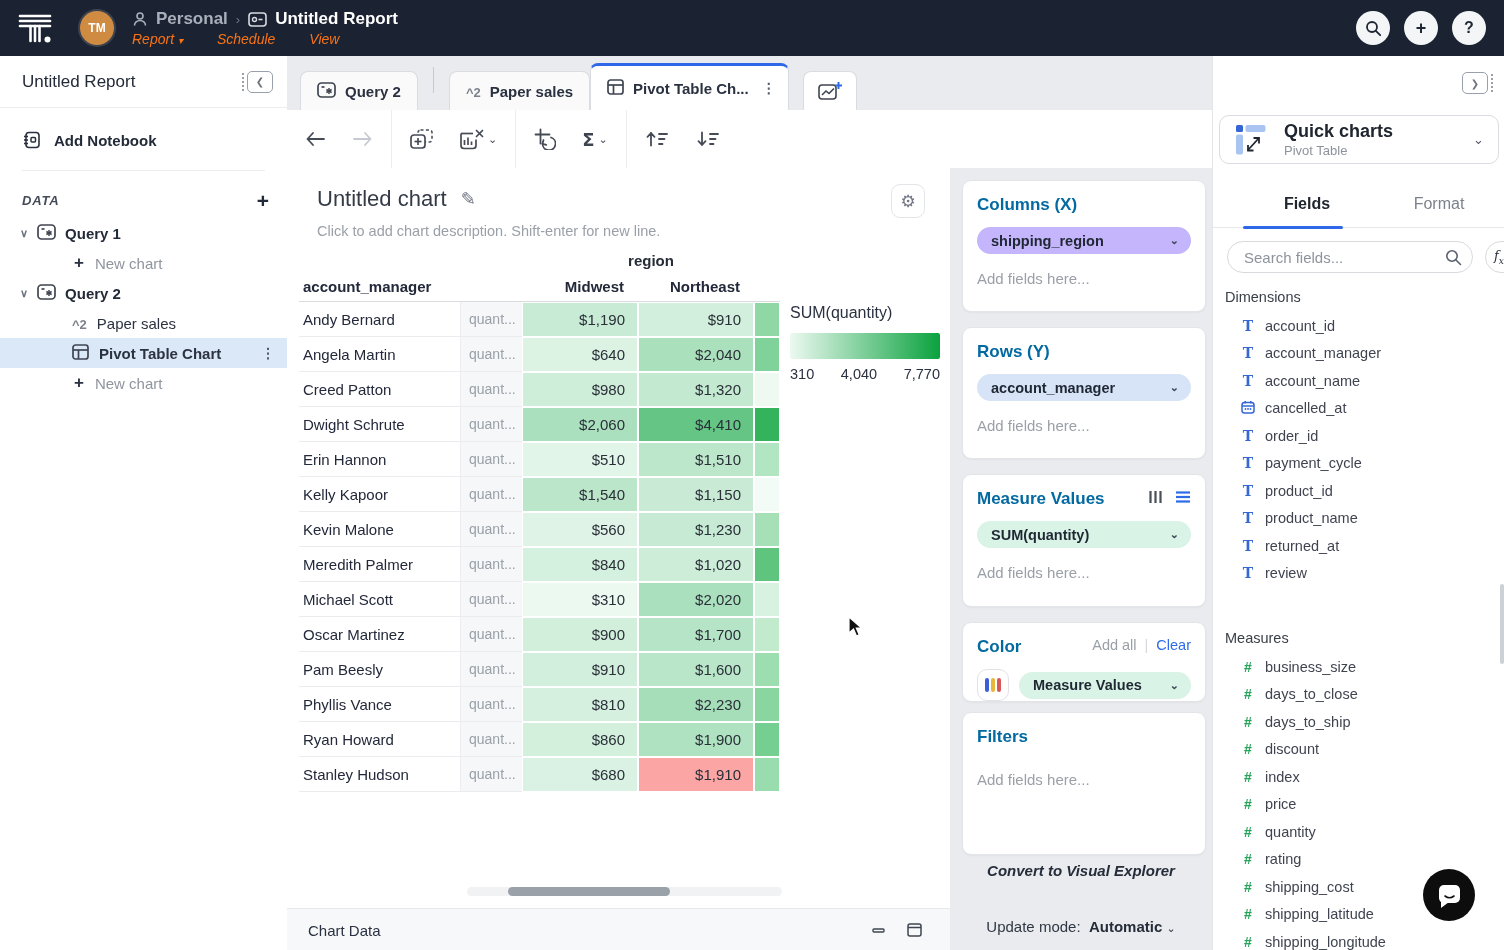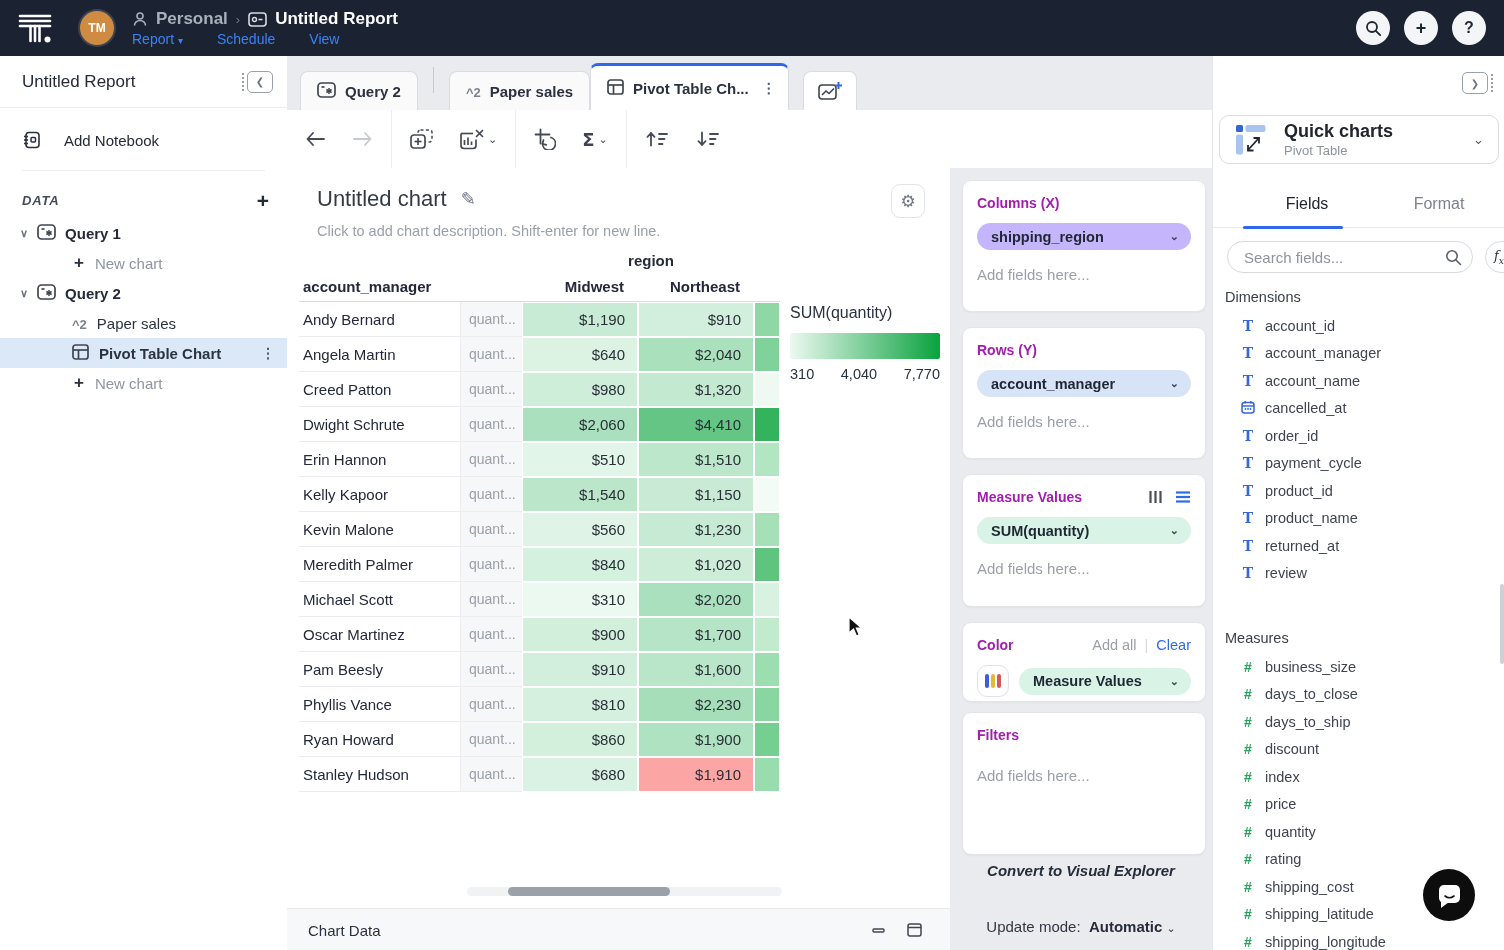--- a/index.html
+++ b/index.html
@@ -9,34 +9,34 @@
   
   .topbar{left:0;top:0;width:1504px;height:56px;background:#1b2332;display:flex;align-items:center;}
   .logo{width:40px;height:34px;margin-left:16px;}
   .avatar{width:34px;height:34px;border-radius:50%;background:#d08b43;color:#fff;font-size:12px;
           font-weight:bold;display:flex;align-items:center;justify-content:center;margin-left:24px;
           box-shadow:0 0 0 2px rgba(255,255,255,.15);}
   .crumbwrap{margin-left:18px;display:flex;flex-direction:column;gap:1px;}
   .crumbrow{display:flex;align-items:center;gap:8px;font-size:17px;font-weight:bold;color:#a9b0bb;}
   .crumbrow .sep{color:#6d7585;font-size:13px;font-weight:normal;}
   .crumbrow .report-name{color:#fff;}
-  .menurow{display:flex;gap:34px;font-size:14px;color:#3b82f6;margin-top:1px;}
+  .menurow{display:flex;gap:34px;font-size:14px;color:#f97316;margin-top:1px;font-style:italic;}
   .menurow .mi{cursor:default;}
   .topcircles{margin-left:auto;margin-right:18px;display:flex;gap:14px;}
   .tcirc{width:34px;height:34px;border-radius:50%;background:#f4f5f6;display:flex;align-items:center;
          justify-content:center;color:#1f2733;font-size:18px;font-weight:bold;}
   
   .sidebar{left:0;top:56px;width:287px;height:894px;background:#fff;border-right:1px solid #e5e7ea;}
   .sb-head{height:51px;border-bottom:1px solid #ebedf0;display:flex;align-items:center;}
   .sb-title{margin-left:22px;font-size:17px;font-weight:500;color:#242b38;}
   .collapse-btn{margin-left:auto;margin-right:14px;display:flex;align-items:center;gap:3px;color:#8a909b;}
   .cbox{width:24px;height:20px;border:1.6px solid #9aa0ab;border-radius:5px;display:flex;align-items:center;
         justify-content:center;font-size:10px;color:#6d7480;}
   .dots{border-left:2px dotted #9aa0ab;height:18px;}
-  .addnb{display:flex;align-items:center;gap:22px;margin:22px 0 0 22px;font-size:15px;font-weight:normal;color:#242b38;}
+  .addnb{display:flex;align-items:center;gap:12px;margin:22px 0 0 22px;font-size:15px;font-weight:bold;color:#242b38;}
   .sb-div{border-top:1px solid #ebedf0;margin:20px 22px 0 22px;}
   .datarow{display:flex;align-items:center;margin:22px 18px 10px 22px;}
   .datalabel{font-size:13px;font-weight:bold;letter-spacing:.8px;color:#454c59;font-style:italic;}
   .dataplus{margin-left:auto;font-size:21px;font-weight:bold;color:#242b38;line-height:14px;}
   .tree-row{height:30px;display:flex;align-items:center;font-size:15px;}
   .tr-query{padding-left:20px;gap:9px;font-weight:bold;color:#242b38;}
   .tr-child{padding-left:72px;gap:10px;color:#2c3340;}
   .tr-add{padding-left:74px;gap:11px;color:#8f959e;}
   .tr-add .plusg{color:#2a3140;font-weight:bold;font-size:17px;}
   .tr-sel{background:#dbe8f8;font-weight:bold;}
@@ -92,21 +92,21 @@
   .hthumb{position:absolute;left:41px;top:0;width:162px;height:9px;background:#9aa1a8;border-radius:5px;}
   
   .databar{left:287px;top:908px;width:663px;height:42px;background:#f7f8f9;border-top:1px solid #e7e8ea;
            display:flex;align-items:center;}
   .db-label{margin-left:21px;font-size:15px;color:#2a3140;}
   .db-icons{margin-left:auto;margin-right:28px;display:flex;gap:22px;align-items:center;color:#3f4550;}
   
   .config{left:950px;top:168px;width:262px;height:782px;background:#e9ebee;}
   .card{position:absolute;left:12px;width:244px;background:#fff;border:1px solid #e2e4e8;border-radius:9px;
         box-shadow:0 1px 2px rgba(20,30,50,.04);padding:14px 14px 0 14px;box-sizing:border-box;}
-  .card h4{margin:0;font-size:14px;font-weight:bold;color:#a21caf;}
+  .card h4{margin:0;font-size:17px;font-weight:bold;color:#0369a1;}
   .pill{height:27px;border-radius:14px;display:flex;align-items:center;justify-content:space-between;
         padding:0 12px 0 14px;font-size:14.5px;font-weight:bold;color:#1f2733;margin-top:12px;}
   .pill .pchev{font-size:11px;color:#3f4754;}
   .addfields{font-size:15px;color:#9ba0a8;margin-top:16px;}
   .mv-icons{float:right;display:flex;gap:12px;align-items:center;margin-top:1px;}
   .coloractions{float:right;font-size:14.5px;color:#9aa0a8;}
   .coloractions .clear{color:#2e6be6;font-weight:500;}
   .coloractions .bar{margin:0 8px;color:#d4d7db;}
   .colorrow{display:flex;align-items:center;gap:10px;margin-top:12px;}
   .swatch{width:30px;height:30px;border:1px solid #e0e2e6;border-radius:10px;background:#fff;flex:none;
@@ -122,21 +122,21 @@
   .qc-card{position:absolute;left:6px;top:59px;width:278px;height:47px;background:#fff;border:1px solid #d9dce0;
            border-radius:10px;display:flex;align-items:center;}
   .qc-icon{margin-left:14px;width:34px;height:34px;}
   .qc-text{margin-left:16px;display:flex;flex-direction:column;}
   .qc-title{font-size:18px;font-weight:bold;color:#20262f;}
   .qc-sub{font-size:13px;color:#8d939c;margin-top:1px;}
   .qc-chev{margin-left:auto;margin-right:14px;color:#555c69;font-size:13px;}
   .fftabs{position:absolute;left:0;top:124px;width:292px;height:47px;border-bottom:1px solid #e6e8ea;
           display:flex;}
   .fftab{width:50%;display:flex;align-items:center;justify-content:center;font-size:16px;color:#7c828c;position:relative;}
-  .fftab.active{color:#20262f;font-weight:normal;padding-left:28px;}
+  .fftab.active{color:#20262f;font-weight:bold;padding-left:28px;}
   .fftab.active::after{content:"";position:absolute;left:50%;transform:translateX(-50%);bottom:-2px;
           width:100px;height:3px;background:#2e68e8;border-radius:2px;}
   .searchrow{position:absolute;left:14px;top:185px;width:264px;display:flex;gap:12px;align-items:center;}
   .searchbox{flex:1;height:30px;border:1px solid #d8dade;border-radius:16px;display:flex;align-items:center;
              padding:0 10px 0 14px;}
   .searchbox input{border:none;outline:none;flex:1;font-size:15px;color:#3f4450;background:transparent;
              font-family:"Liberation Sans",sans-serif;}
   .searchbox input::placeholder{color:#8d939c;}
   .fxbtn{width:32px;height:30px;border:1px solid #d8dade;border-radius:16px;display:flex;align-items:center;
          justify-content:center;font-size:13px;color:#2a3140;flex:none;}

